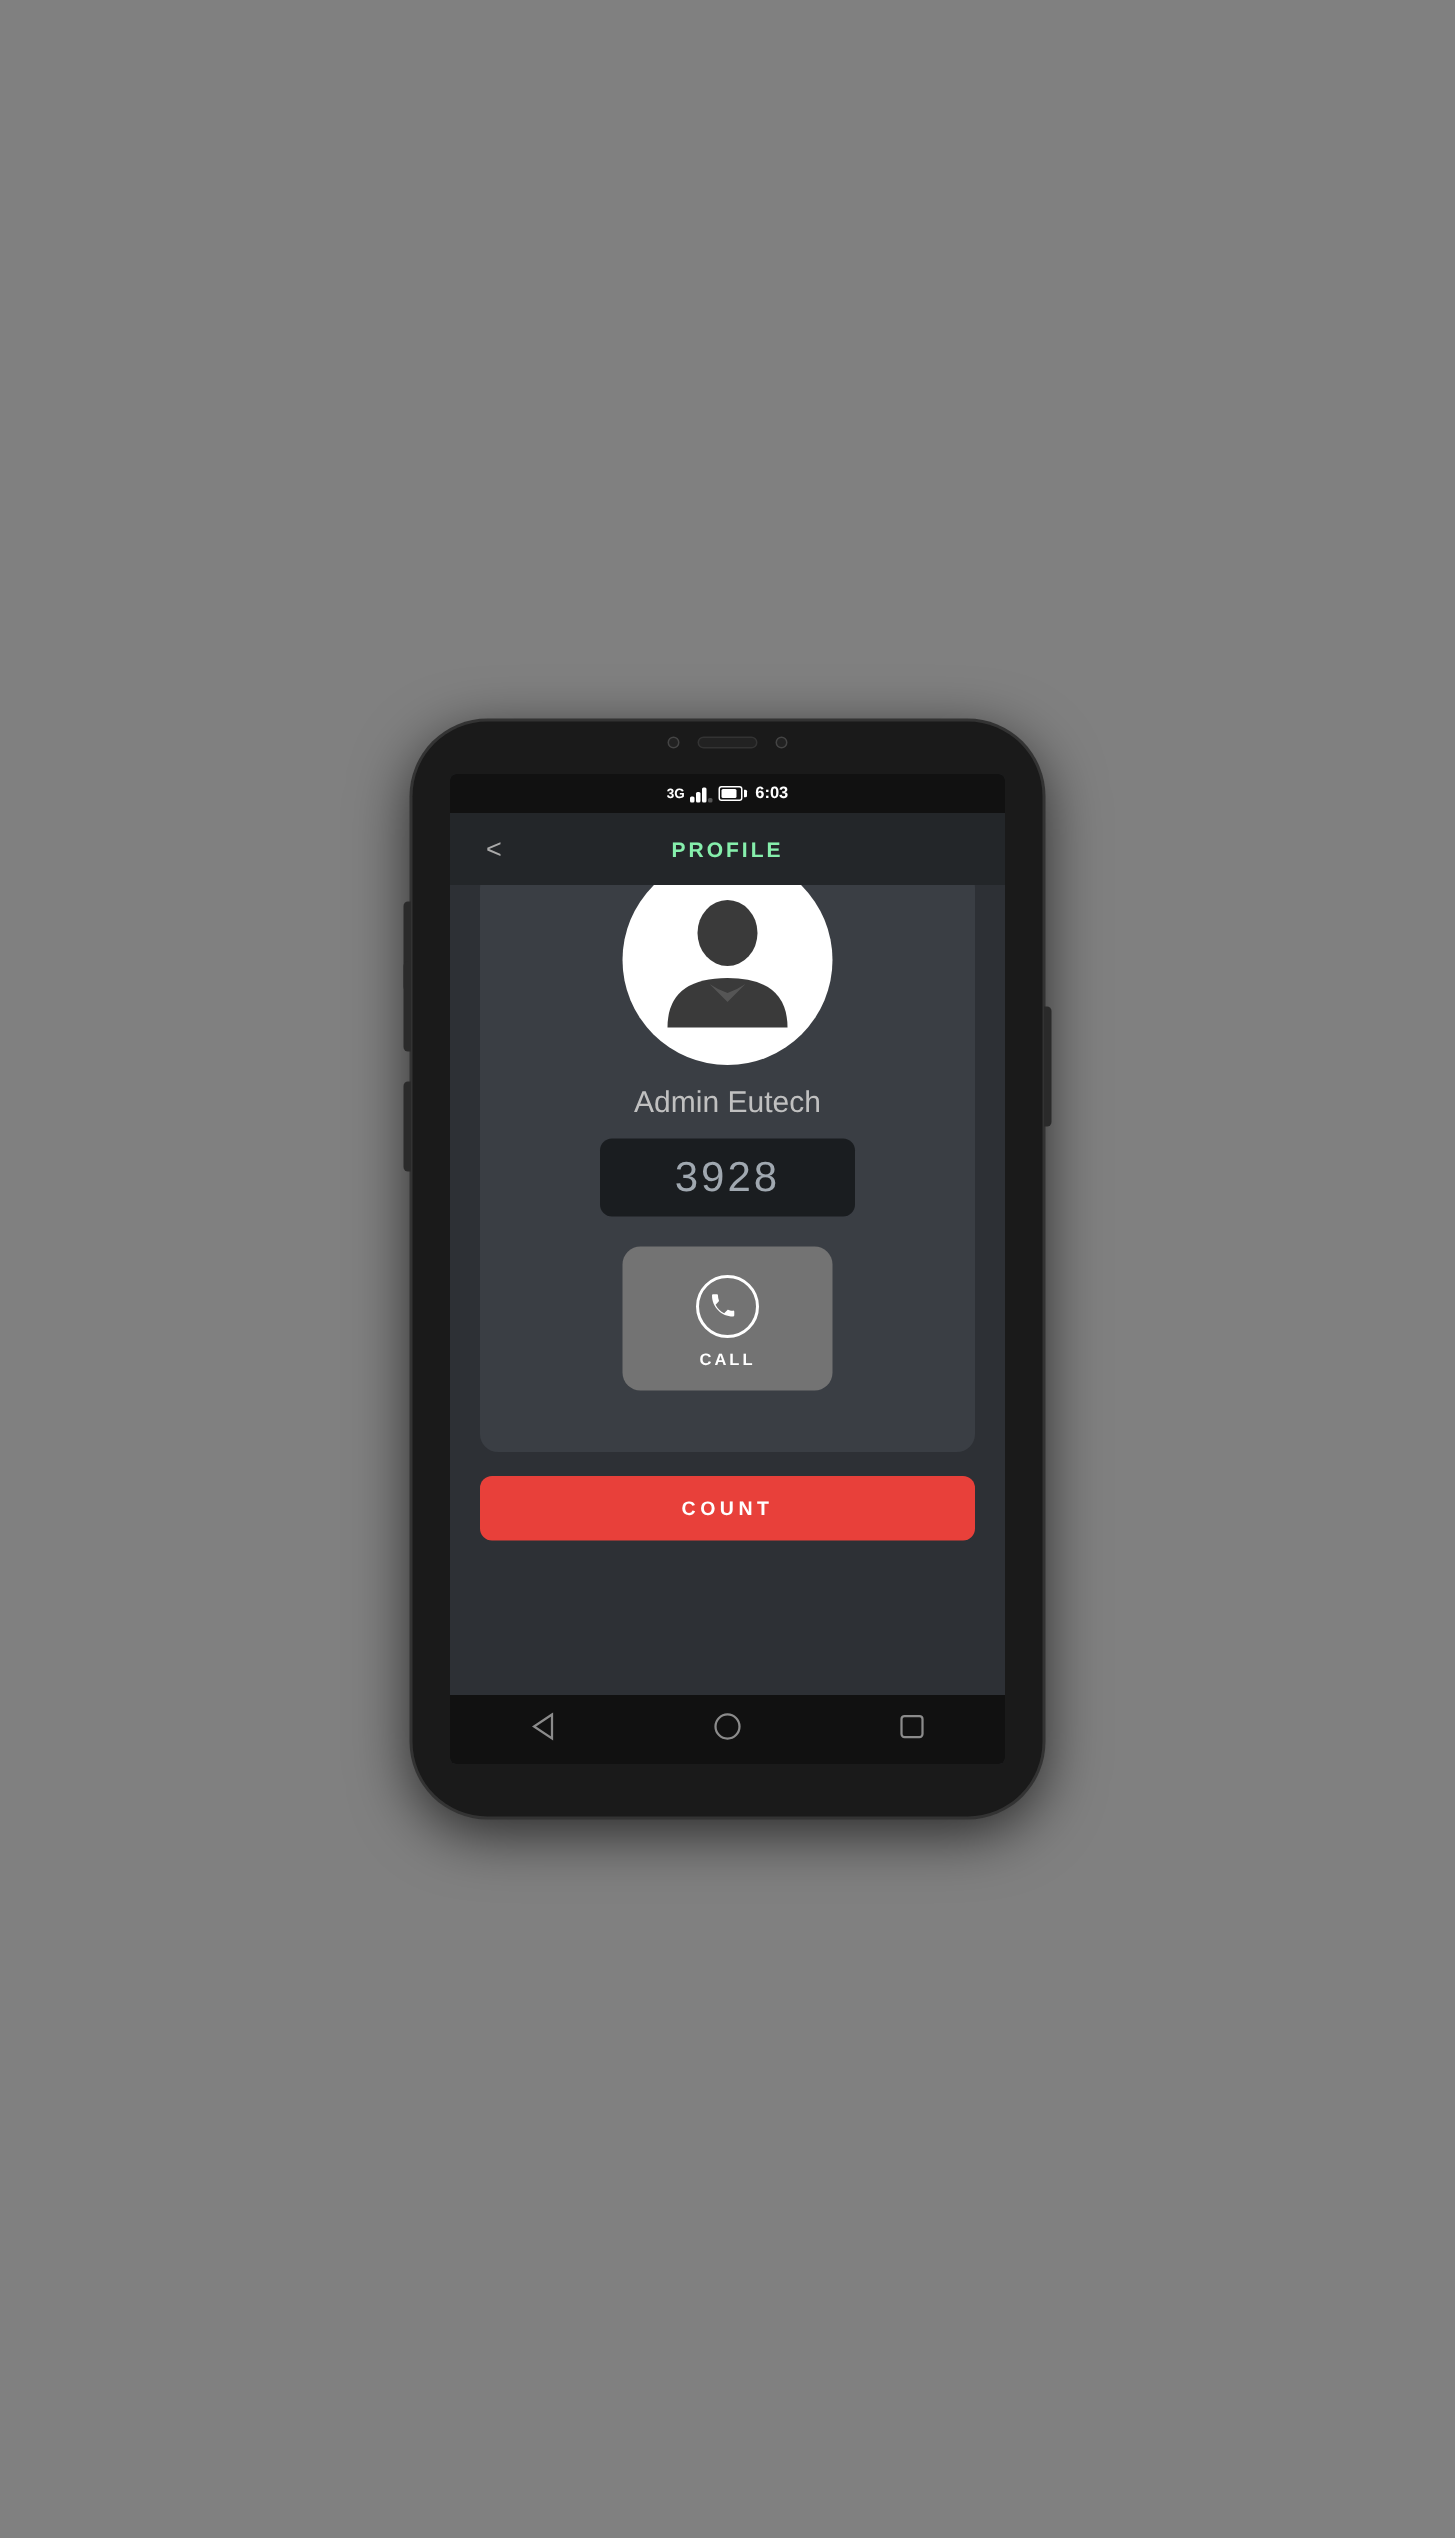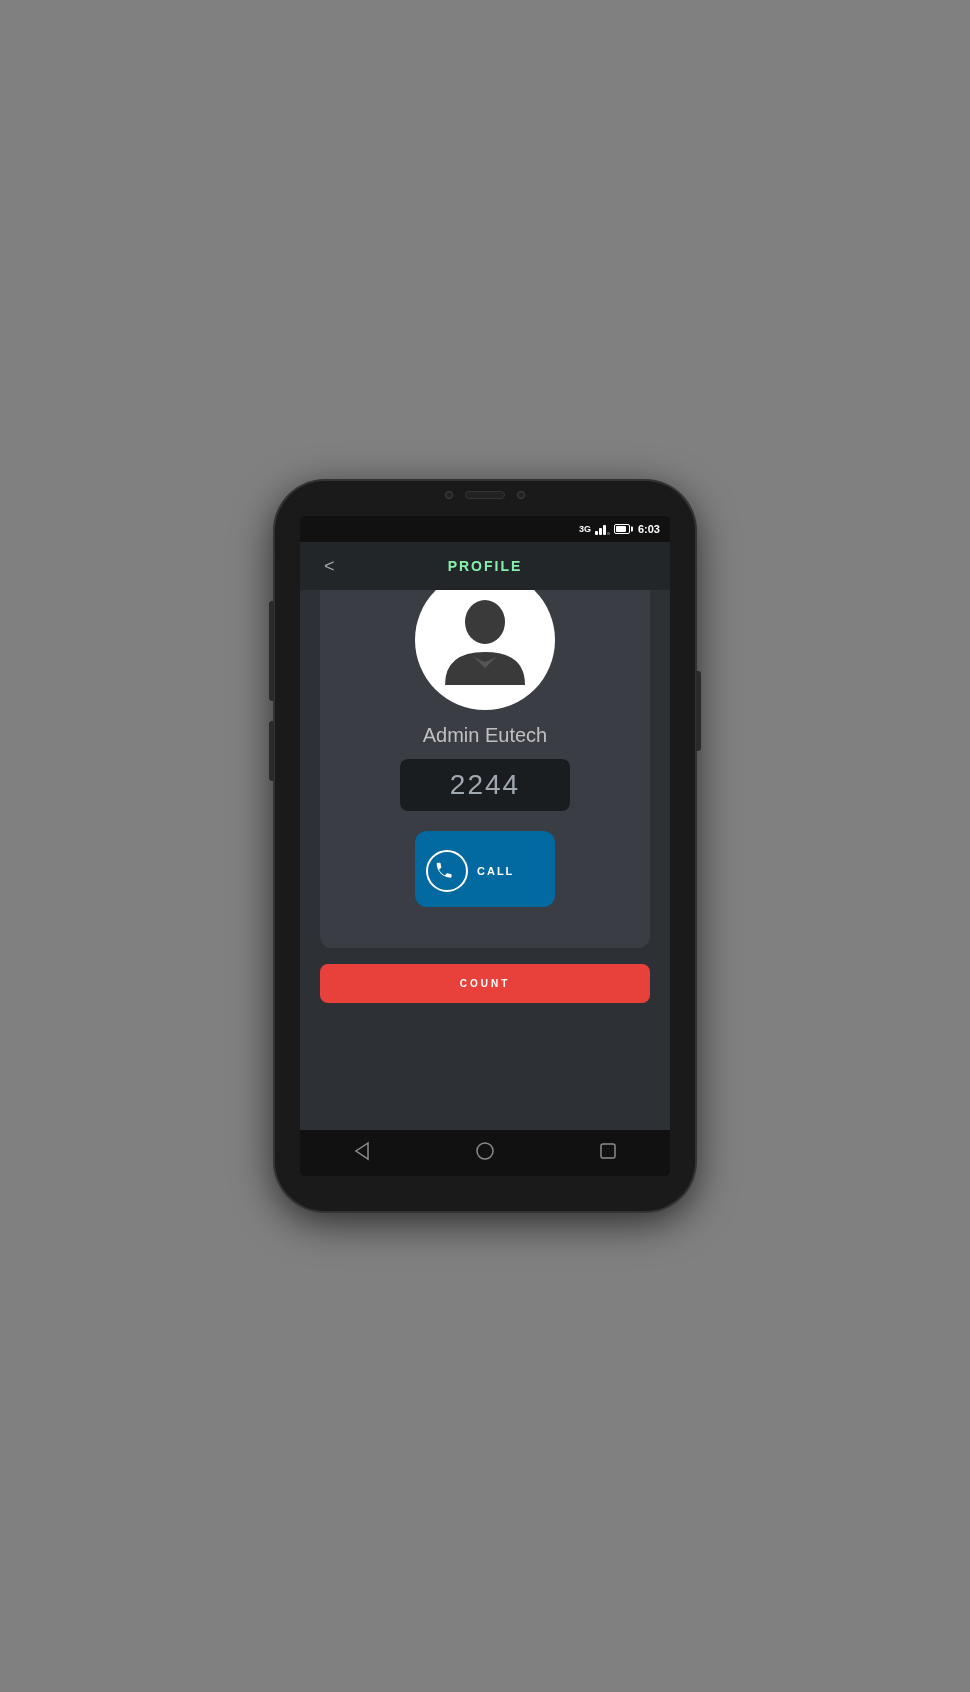--- a/index.html
+++ b/index.html
@@ -84,21 +84,21 @@
       background: #222;
       border: 1px solid #333;
     }
 
     
     .status-bar {
       height: 26px;
       background: #111;
       display: flex;
       align-items: center;
-      justify-content: flex-end;
+      justify-content: center;
       padding: 0 10px;
       gap: 4px;
       flex-shrink: 0;
     }
     .status-3g {
       color: #fff;
       font-size: 9px;
       font-weight: bold;
     }
     .signal-icon {
@@ -238,25 +238,26 @@
     
     .action-buttons {
       display: flex;
       gap: 14px;
       width: 100%;
       justify-content: center;
     }
 
     .action-btn {
       flex: 1;
-      background: #0369a1;
+      background: #737373;
       border-radius: 12px;
       border: none;
       padding: 18px 10px 14px;
       display: flex;
+      flex-direction: column;
       align-items: center;
       cursor: pointer;
       gap: 8px;
       max-width: 140px;
     }
 
     .action-btn-icon {
       width: 44px;
       height: 44px;
     }
@@ -269,21 +270,21 @@
     }
 
     
     .count-btn {
       width: 100%;
       background: #e8403a;
       border: none;
       border-radius: 8px;
       padding: 14px;
       color: #fff;
-      font-size: 10px;
+      font-size: 13px;
       font-weight: bold;
       letter-spacing: 3px;
       cursor: pointer;
       margin-top: 16px;
     }
 
     
     .bottom-nav {
       height: 46px;
       background: #111;
@@ -341,21 +342,21 @@
 
             <path d="M10 95 Q10 62 50 62 Q90 62 90 95 Z" fill="#3a3a3a"></path>
 
             <path d="M38 66 L50 78 L62 66 Q56 70 50 72 Q44 70 38 66Z" fill="#555"></path>
           </svg>
         </div>
 
         <div class="contact-name">Admin Eutech</div>
 
         <div class="extension-badge">
-          <div class="extension-number">2244</div>
+          <div class="extension-number">3928</div>
         </div>
 
         <div class="action-buttons">
 
           <button class="action-btn">
             <svg class="action-btn-icon" viewBox="0 0 44 44" fill="none" xmlns="http://www.w3.org/2000/svg">
               <circle cx="22" cy="22" r="20" stroke="white" stroke-width="2"></circle>
               <path d="M28 26.5c-1.5 0-3-.3-4.4-.8-.4-.2-.9-.1-1.2.2l-2.7 2.7c-3.3-1.7-5.9-4.3-7.6-7.6l2.7-2.7c.3-.3.4-.8.2-1.2C14.5 15.7 14.2 14.2 14.2 12.8c0-.6-.5-1.1-1.1-1.1H10c-.6 0-1.1.5-1.1 1.1 0 10.3 8.4 18.7 18.7 18.7.6 0 1.1-.5 1.1-1.1v-3.1c0-.6-.5-1.1-1.1-1.1" fill="white" transform="translate(5,5) scale(0.75)"></path>
             </svg>
             <span class="action-btn-label">CALL</span>

